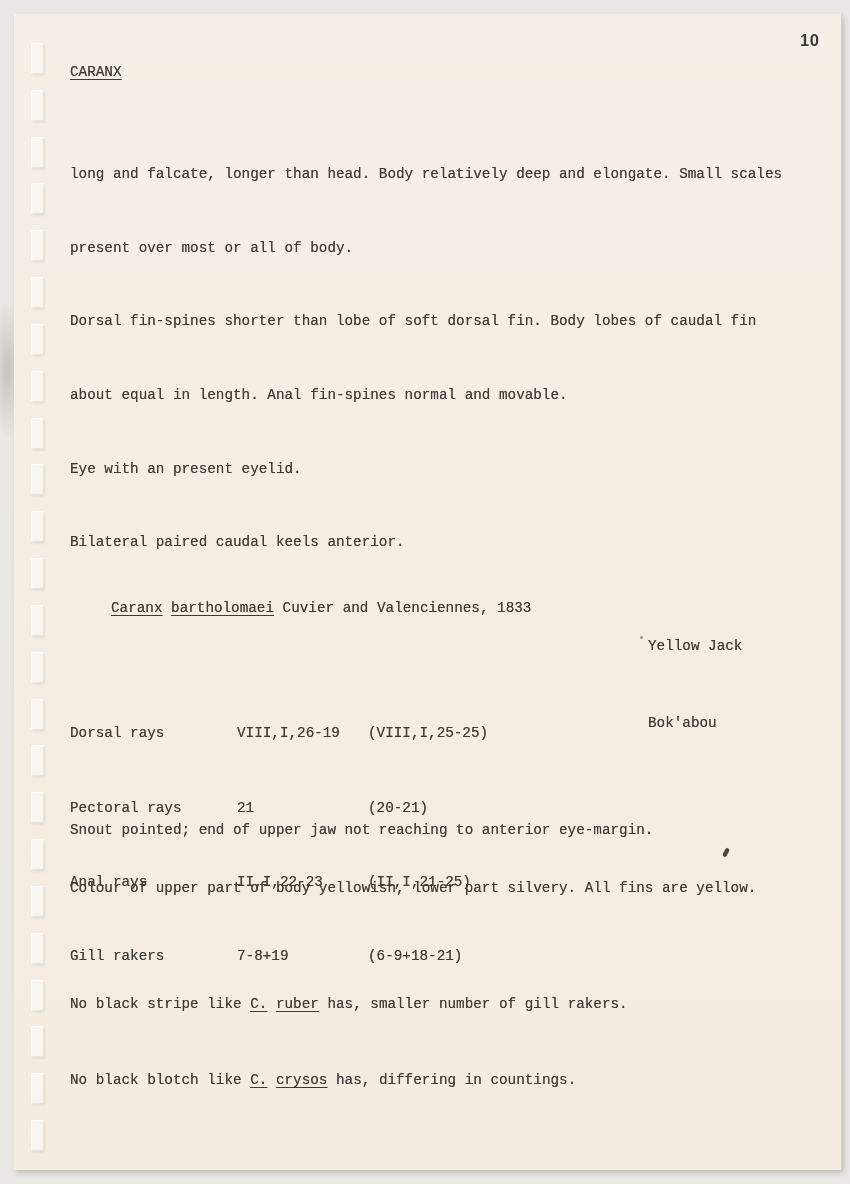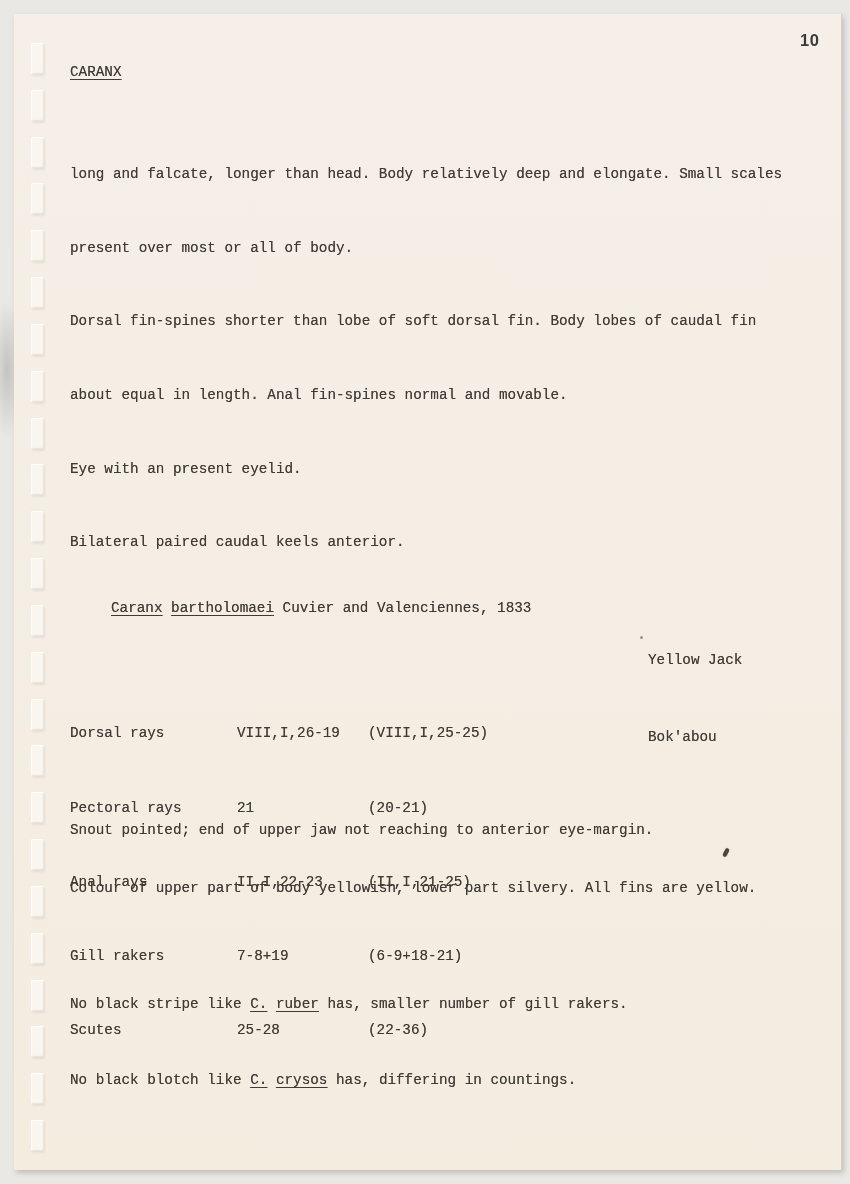--- a/index.html
+++ b/index.html
@@ -55,21 +55,21 @@
   .gap{margin-left:1ch;}
   .page-number{
     position:absolute;left:786px;top:17px;
     font-family:"Liberation Sans","DejaVu Sans",sans-serif;
     font-weight:bold;font-size:16.5px;letter-spacing:.5px;
     color:var(--page_number_ink);
   }
   .heading{top:50px;left:56px;line-height:16px;}
   .desc{top:99px;left:56px;line-height:24.55px;}
   .species-line{top:582px;left:56px;line-height:24.55px;margin-left:41px;}
-  .common-names{top:582px;left:634px;line-height:25.8px;}
+  .common-names{top:568px;left:634px;line-height:25.8px;}
   .counts{top:658px;left:56px;line-height:24.7px;}
   .counts .trow{display:grid;grid-template-columns:167px 131px 1fr;}
   .snout-note{top:804px;left:56px;line-height:24.55px;}
   .colour-note{top:862px;left:56px;line-height:24.55px;font-family:Liberation Mono, monospace;}
   .comparison{top:928px;left:56px;line-height:25.2px;}
   .speck-dark{
     position:absolute;left:710px;top:834px;width:4px;height:9px;
     background:#4a463f;border-radius:2px;transform:rotate(28deg);
     box-shadow:0 0 1px rgba(74,70,63,.6);
   }
@@ -139,23 +139,20 @@
       </div>
       <div class="trow">
         <span>Pectoral rays</span><span>21</span><span>(20-21)</span>
       </div>
       <div class="trow">
         <span>Anal rays</span><span>II,I,22-23</span><span>(II,I,21-25)</span>
       </div>
       <div class="trow">
         <span>Gill rakers</span><span>7-8+19</span><span>(6-9+18-21)</span>
       </div>
-      <div class="trow">
-        <span>Scutes</span><span>25-28</span><span>(22-36)</span>
-      </div>
     </div>
 
     <div class="typed snout-note">Snout pointed; end of upper jaw not reaching to anterior eye-margin.</div>
 
     <div class="speck-dark"></div>
 
     <div class="typed colour-note">Colour of upper part of body yellowish, lower part silvery. All fins are yellow.</div>
 
     <div class="typed comparison">
       <div><span>No black stripe like</span><span class="u gap">C.</span><span class="u gap">ruber</span><span class="gap">has, smaller number of gill rakers.</span></div>

